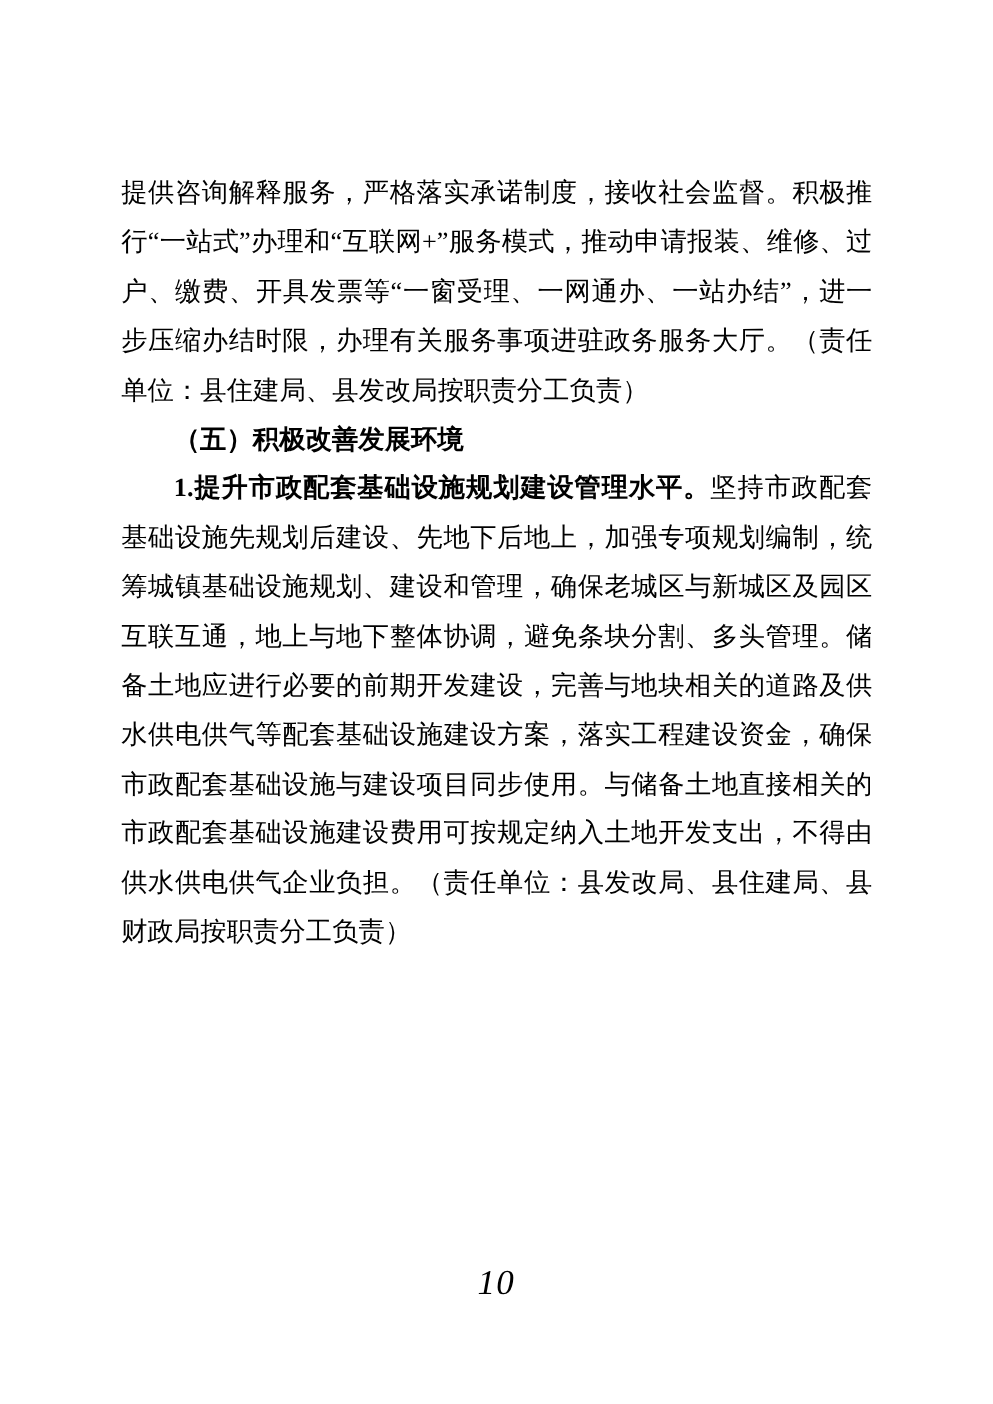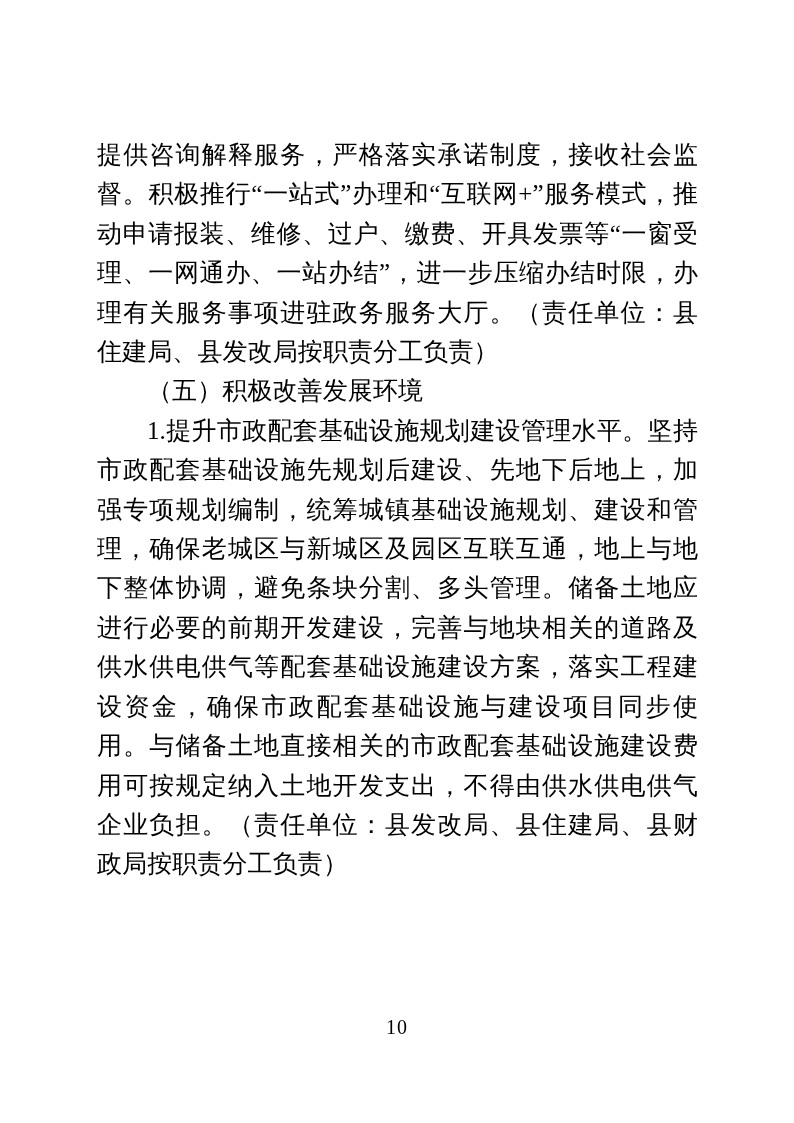--- a/index.html
+++ b/index.html
@@ -25,41 +25,42 @@
   }
   .content {
     position: absolute;
     left: 97px;
     top: 135px;
     width: 601px;
   }
   .para {
     margin: 0;
     padding: 0;
-    font-size: 25px;
+    font-size: 21px;
     line-height: 39.4px;
     text-align: justify;
     text-justify: inter-ideograph;
     letter-spacing: 0.1px;
   }
   .indent {
     text-indent: 2em;
   }
   .bold {
-    font-weight: normal;
+    font-weight: bold;
   }
   .footer {
     position: absolute;
     left: 0;
     top: 1014px;
     width: 794px;
     text-align: center;
-    font-size: 20px;
+    font-size: 28px;
     line-height: 26px;
     letter-spacing: 1px;
+    font-style: italic;
   }
 </style>
 </head>
 <body>
 
 <div class="page">
   <div class="content">
 
     <p class="para"><span>提供咨询解释服务，严格落实承诺制度，接收社会监督。积极推行“一站式”办理和“互联网+”服务模式，推动申请报装、维修、过户、缴费、开具发票等“一窗受理、一网通办、一站办结”，进一步压缩办结时限，办理有关服务事项进驻政务服务大厅。（责任单位：县住建局、县发改局按职责分工负责）</span></p>
 

